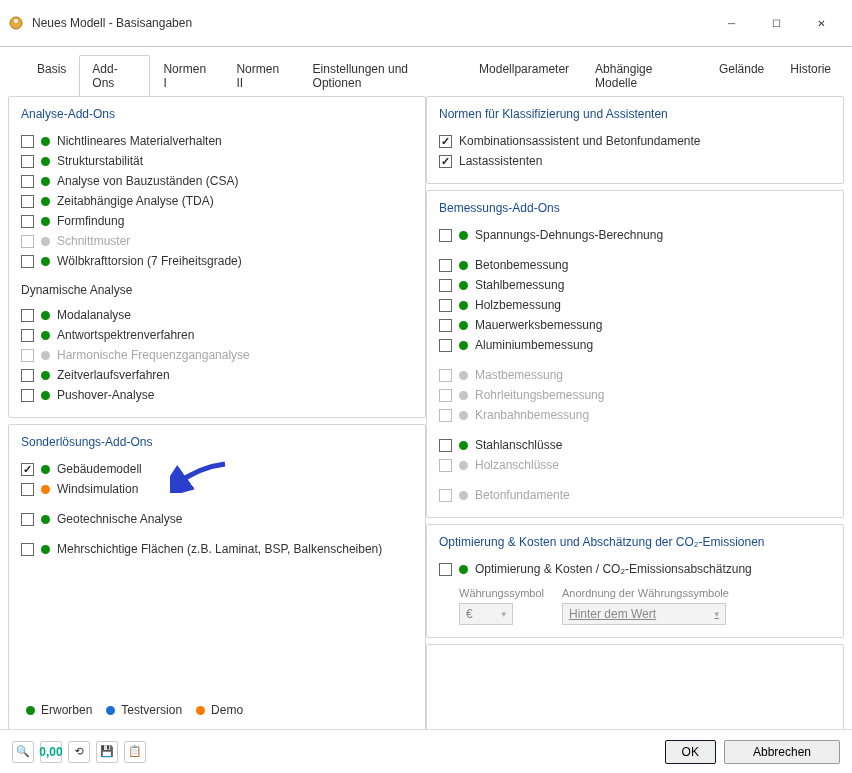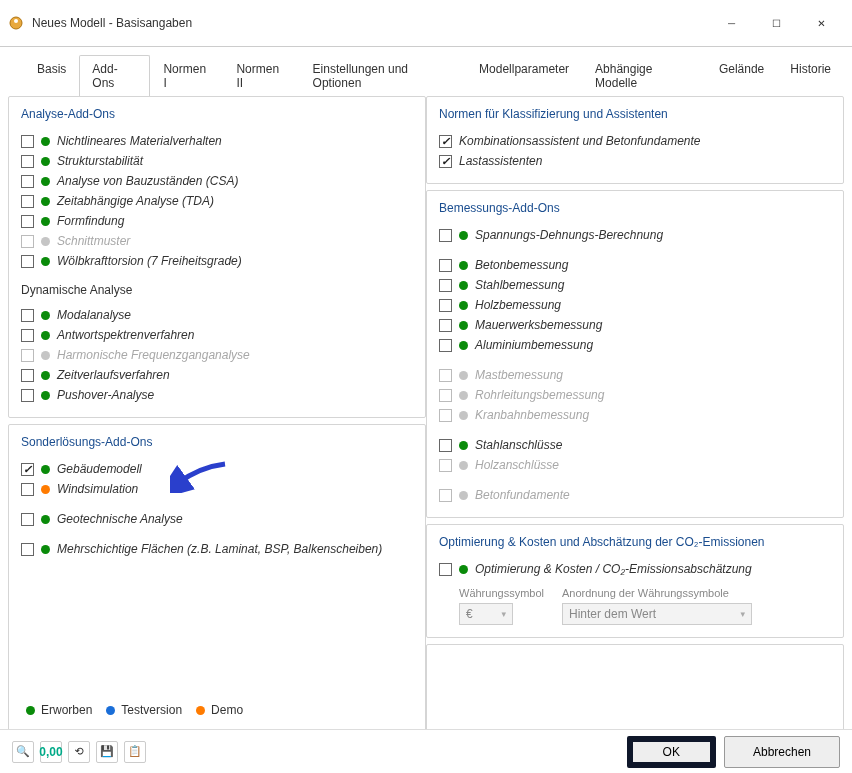--- a/index.html
+++ b/index.html
@@ -14,49 +14,49 @@
 .tab { padding: 6px 12px; border: 1px solid transparent; border-bottom: none; font-size: 12px; color: #333; cursor: default; }
 .tab.active { border-color: #d0d0d0; background: #fff; border-radius: 2px 2px 0 0; position: relative; z-index: 1; }
 
 .content { display: flex; padding: 0 8px 8px 8px; gap: 0; height: 656px; }
 .column { flex: 1; display: flex; flex-direction: column; gap: 6px; }
 
 .groupbox { border: 1px solid #d5d5d5; border-radius: 2px; padding: 10px 12px 12px; }
 .groupbox-title { color: #1a4d8f; font-weight: normal; font-size: 12px; margin-bottom: 10px; }
 .subheading { color: #333; font-size: 12px; margin: 12px 0 8px; }
 
-.item { display: flex; align-items: center; gap: 7px; padding: 3px 0; font-style: italic; }
+.item { display: flex; align-items: center; gap: 7px; padding: 3px 0; }
 .checkbox { width: 13px; height: 13px; border: 1px solid #666; background: #fff; display: flex; align-items: center; justify-content: center; font-size: 11px; line-height: 1; flex-shrink: 0; }
 .checkbox.checked::after { content: "✓"; color: #222; font-weight: bold; }
 .checkbox.disabled { border-color: #bbb; }
 .dot { width: 9px; height: 9px; border-radius: 50%; flex-shrink: 0; }
 .dot.green { background: #0a8b0a; }
 .dot.blue { background: #1a6ed8; }
 .dot.orange { background: #ff7b00; }
 .dot.grey { background: #c5c5c5; }
 .item-label { font-size: 12px; }
 .item-label.disabled { color: #a8a8a8; }
 
 .legend { position: absolute; bottom: 56px; left: 26px; display: flex; align-items: center; gap: 4px; font-size: 12px; }
 .legend-seg { display: flex; align-items: center; gap: 6px; margin-right: 10px; }
 
 .footer { position: absolute; bottom: 0; left: 0; right: 0; height: 44px; border-top: 1px solid #ddd; display: flex; align-items: center; padding: 0 12px; background: #fff; }
 .footer-icons { display: flex; gap: 6px; }
 .footer-icon { width: 22px; height: 22px; border: 1px solid #ccc; border-radius: 2px; display: flex; align-items: center; justify-content: center; font-size: 11px; }
 .footer-btns { margin-left: auto; display: flex; gap: 8px; }
 .btn { padding: 4px 28px; border: 1px solid #999; background: #eee; font-size: 12px; border-radius: 2px; }
-.btn.primary { border: 6px solid #0f172a; padding: 3px 30px; }
+.btn.primary { border: 1px solid #0f172a; padding: 3px 16px; }
 
 .field-row { display: flex; gap: 18px; margin-top: 8px; padding-left: 20px; }
 .field-col { display: flex; flex-direction: column; gap: 4px; }
 .field-label { font-size: 11px; color: #888; }
 .select { border: 1px solid #ccc; background: #f3f3f3; padding: 3px 6px; font-size: 12px; color: #888; display: flex; align-items: center; justify-content: space-between; gap: 8px; }
 .select .chev { font-size: 9px; color: #aaa; }
 .select.narrow { width: 54px; }
-.select.wide { width: 190px; }
+.select.wide { width: 164px; text-decoration: underline; }
 
 .arrow { position: absolute; left: 170px; top: 459px; z-index: 10; }
 .spacer-box { border: 1px solid #d5d5d5; border-radius: 2px; flex: 1; min-height: 20px; }
 </style>
 </head>
 <body>
 
 <div class="titlebar">
   <svg class="icon" viewBox="0 0 16 16">
       <circle cx="8" cy="8" r="6" fill="#e8a93f" stroke="#b07410"></circle>

